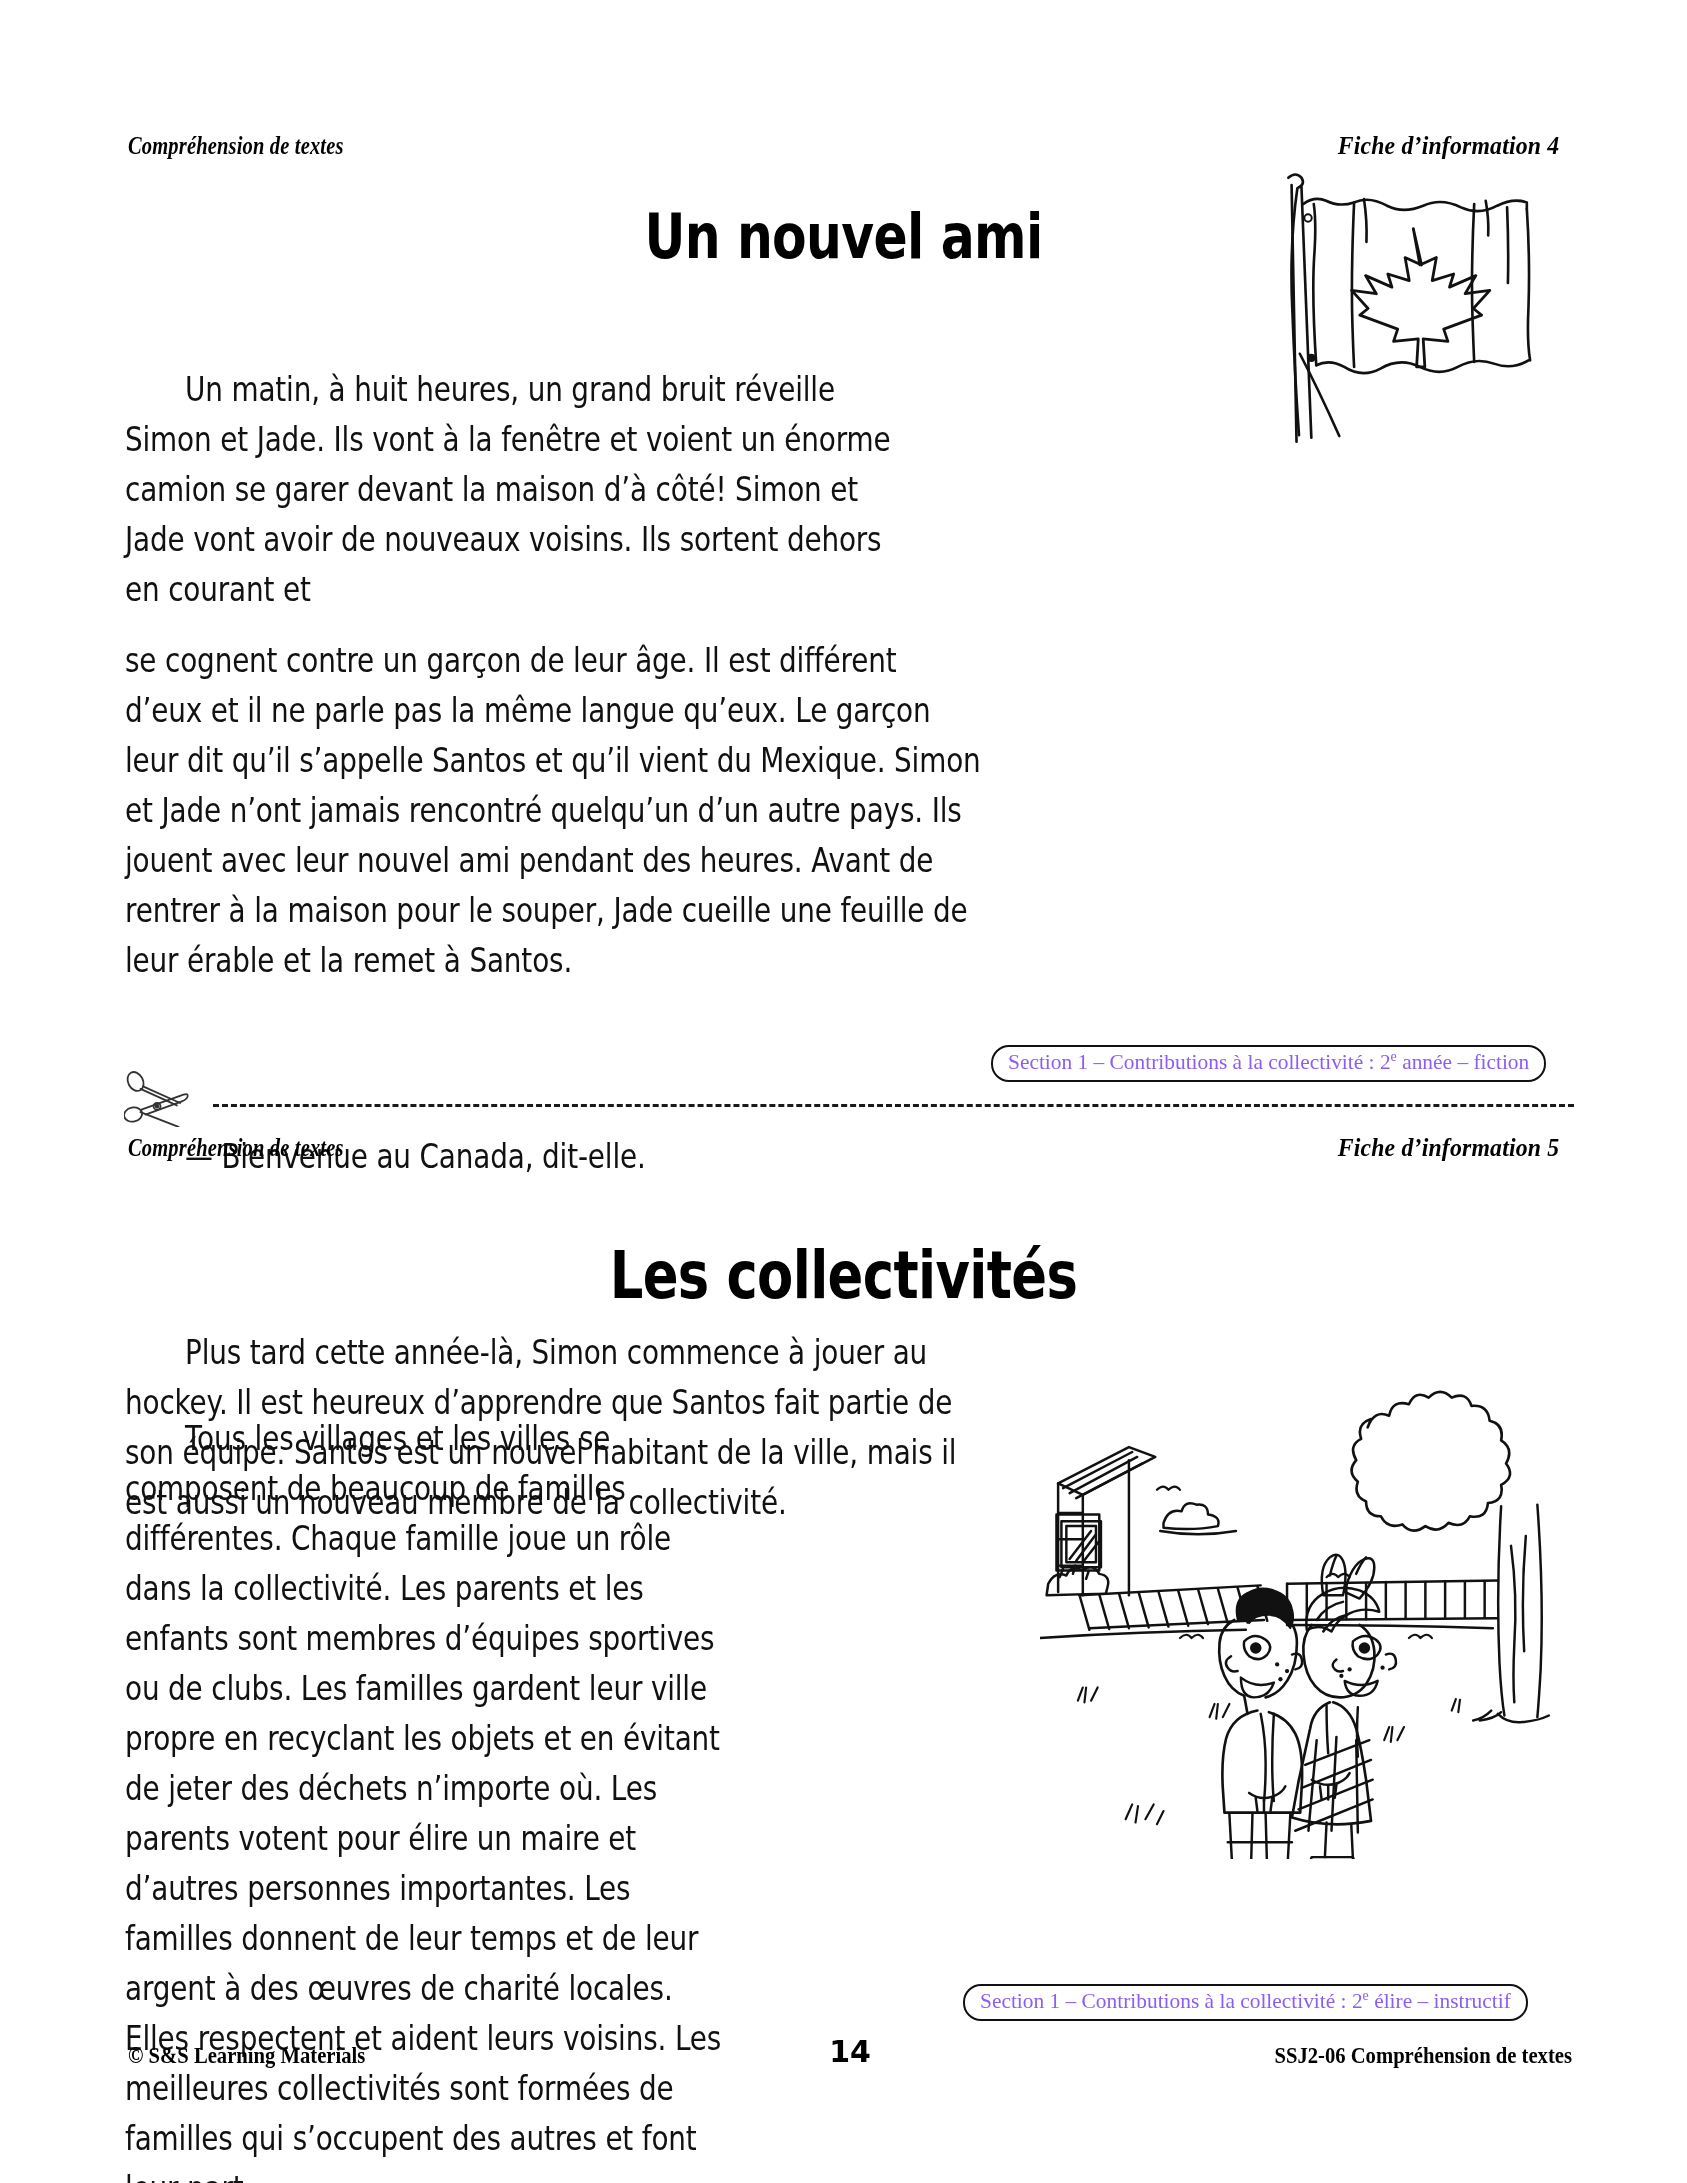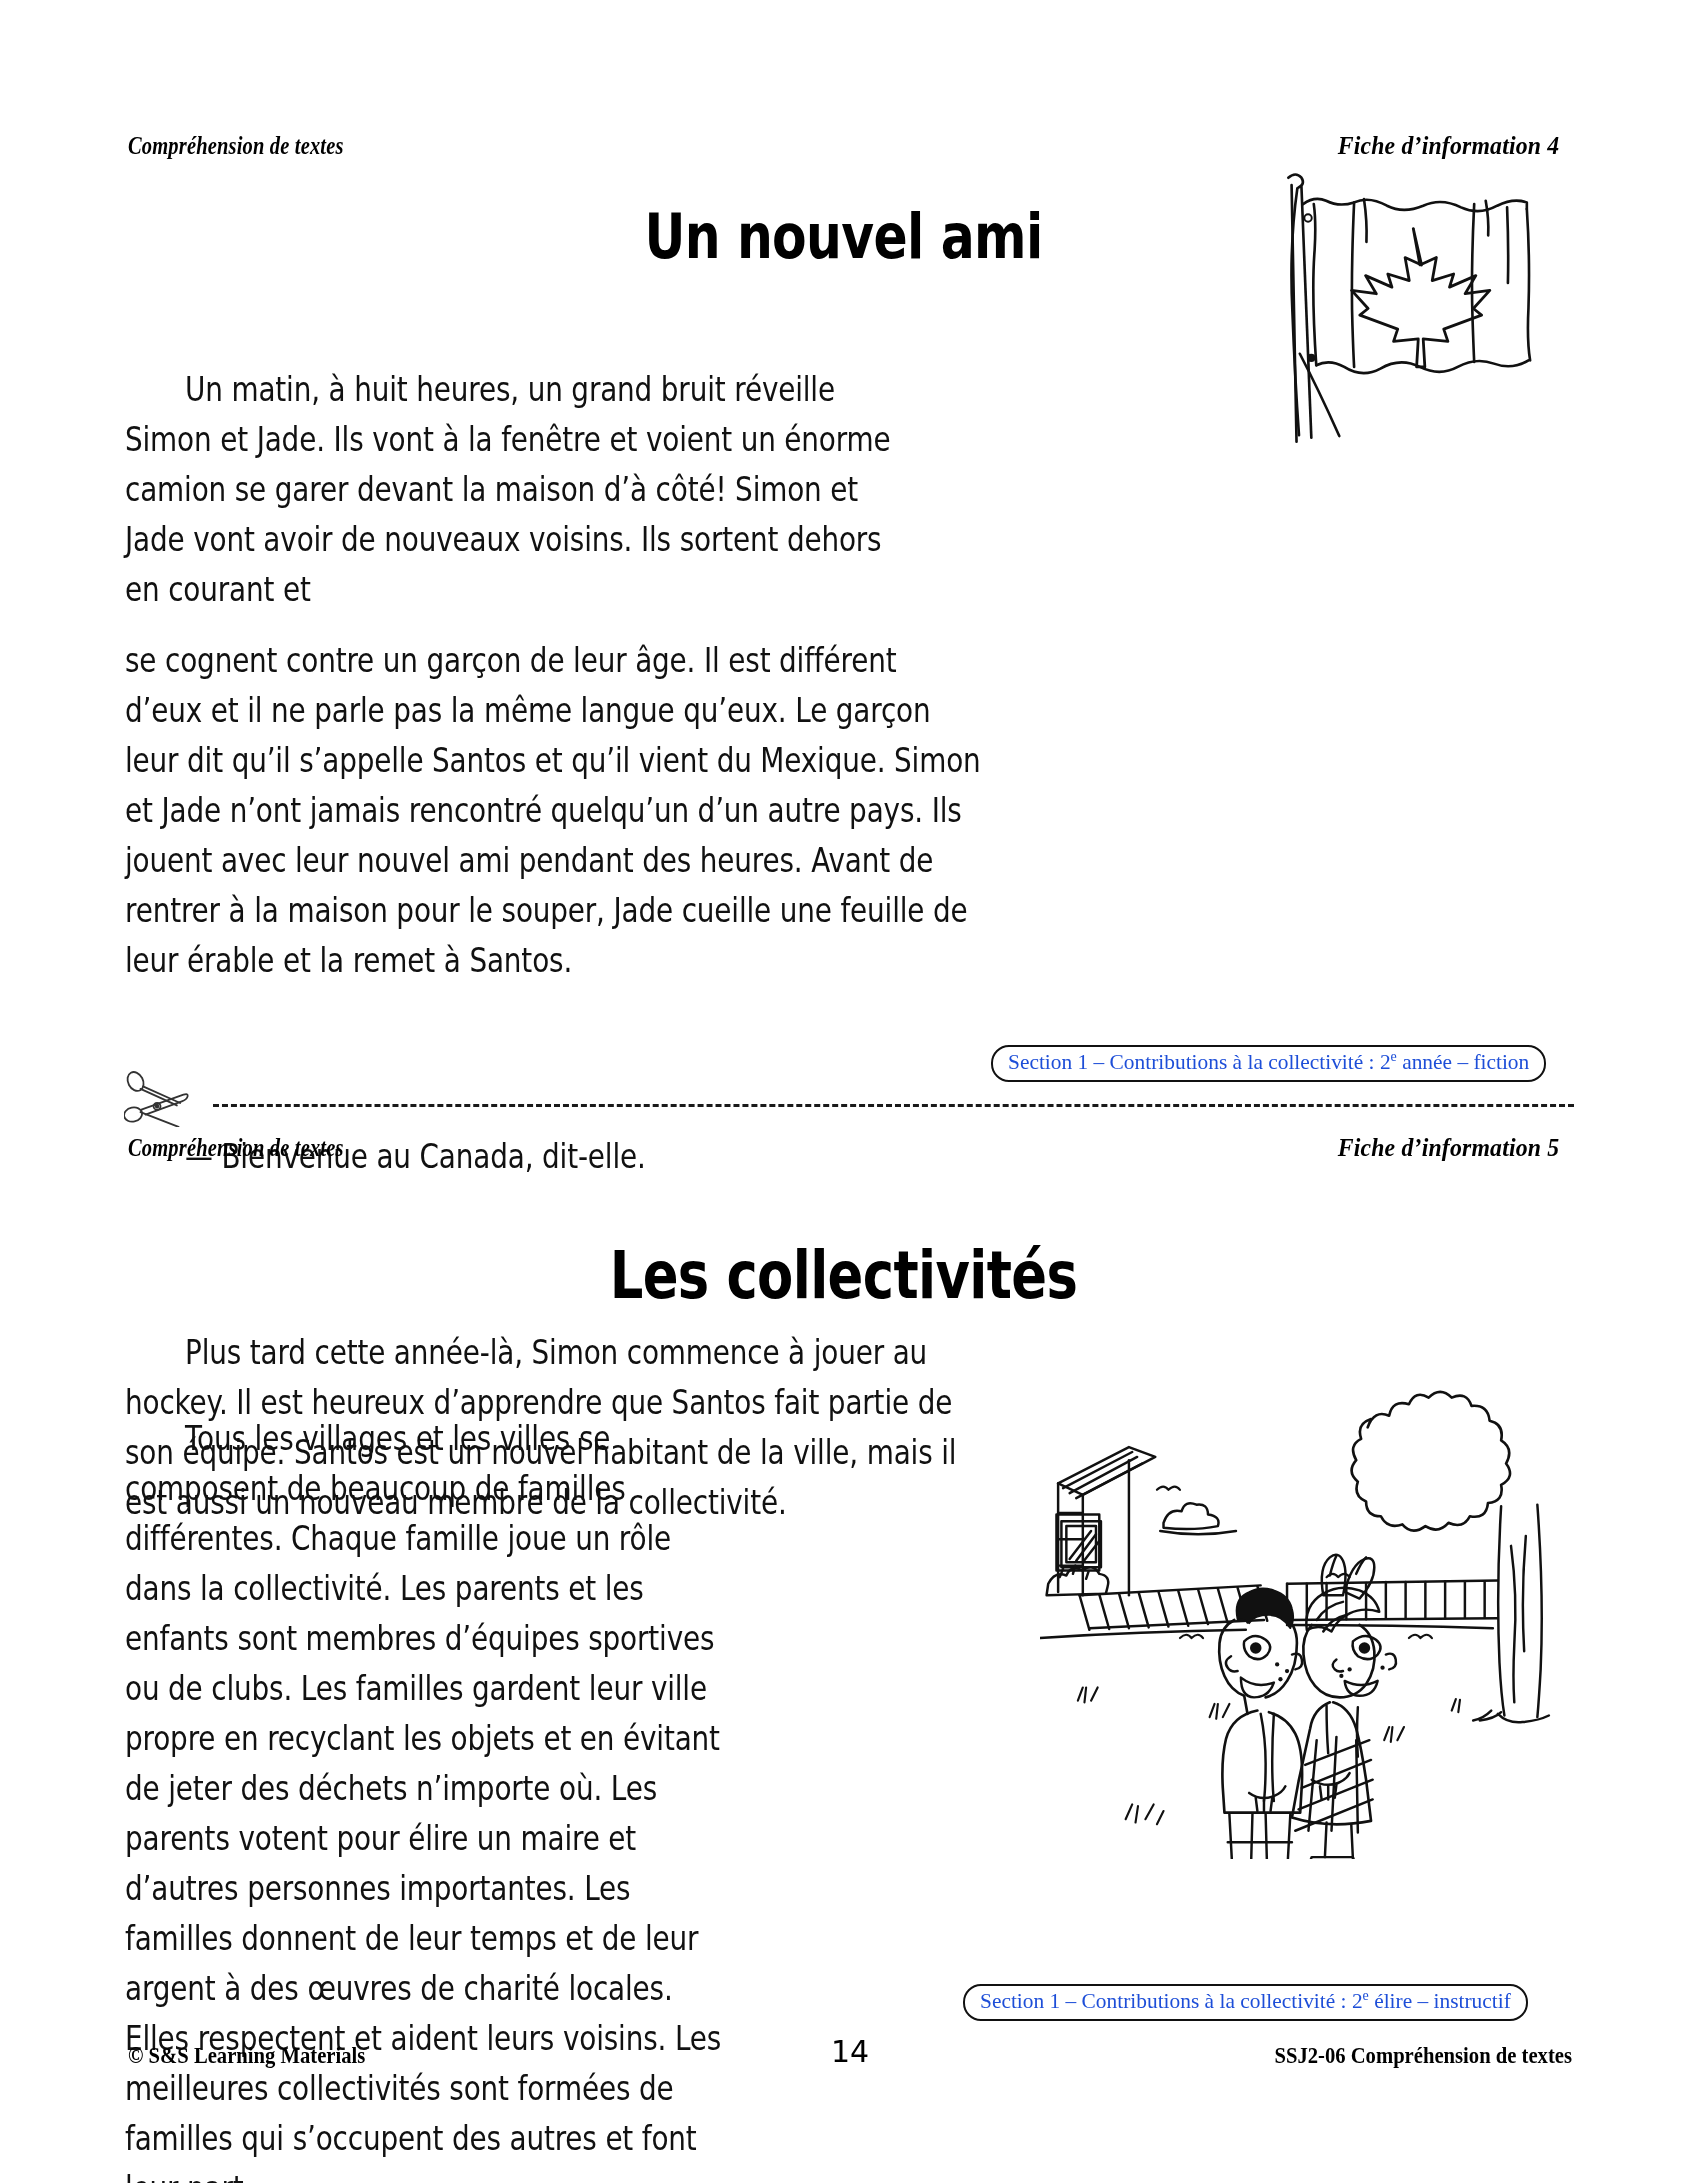--- a/index.html
+++ b/index.html
@@ -109,21 +109,21 @@
 
   
   .section-tag {
     position: absolute;
     border: 2.1px solid #111;
     border-radius: 18px;
     padding: 4.1px 15px 6.6px 15px;
     font-family: "Liberation Serif", serif;
     font-size: 21.4px;
     line-height: 1.05;
-    color: #1d4ed8;
+    color: #8b5cf6;
     white-space: nowrap;
     background: #fff;
   }
   .section-tag .sup { font-size: 14px; vertical-align: super; line-height: 0; }
   .section-tag-1 { left: 991px; top: 1045px; }
   .section-tag-2 { left: 963px; top: 1984px; }
 
   
   .page-footer {
     position: absolute;
@@ -132,21 +132,21 @@
     top: 2042px;
     display: flex;
     align-items: flex-end;
     font-family: "Liberation Serif", serif;
     font-weight: bold;
     font-size: 24px;
   }
   .pf-left { flex: 0 0 auto; transform: scaleX(0.86); transform-origin: left center; }
   .pf-center {
     position: absolute; left: 0; right: 0; text-align: center;
-    font-family: "DejaVu Sans", sans-serif; font-weight: 400; font-size: 30px;
+    font-family: "DejaVu Sans", sans-serif; font-weight: 700; font-size: 30px;
   }
   .pf-right { margin-left: auto; transform: scaleX(0.86); transform-origin: right center; }
 </style>
 </head>
 <body>
 
 <div class="page">
 
   <div class="running-head" style="top:132px;">
     <span class="rh-left">Compréhension de textes</span>

